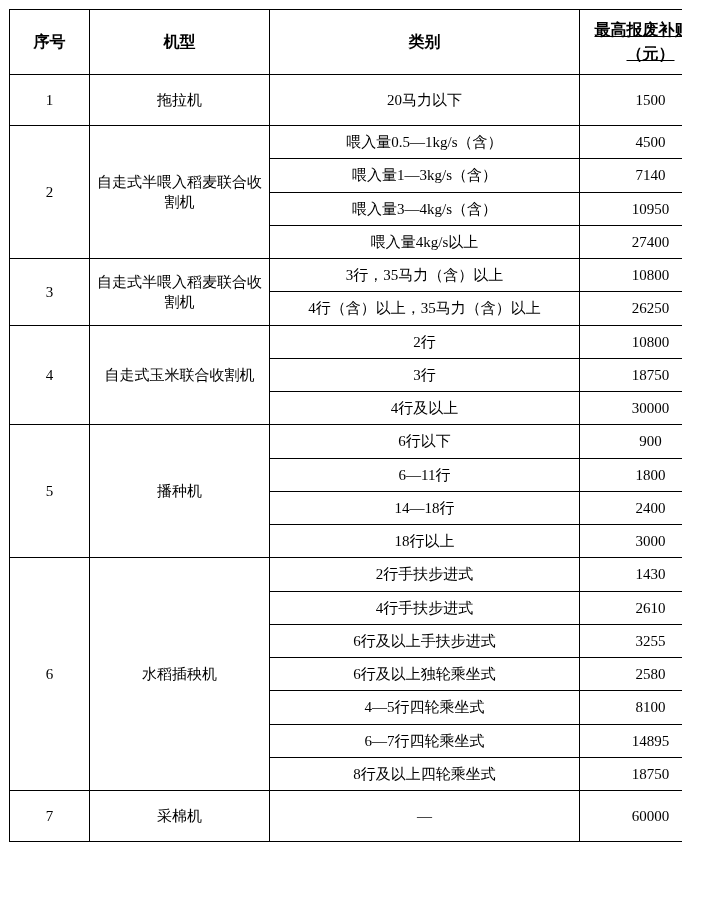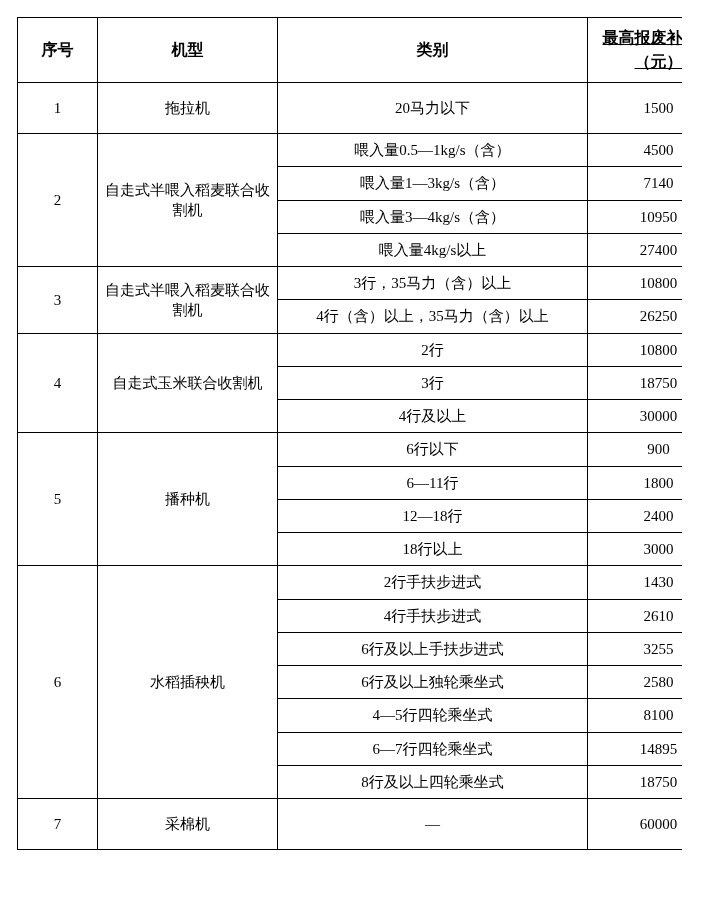--- a/index.html
+++ b/index.html
@@ -10,21 +10,21 @@
   body {
     width: 714px;
     height: 913px;
     font-family: "Liberation Serif", "DejaVu Serif", serif;
     color: #000000;
   }
   .sheet {
     width: 682px;
     height: 913px;
     box-sizing: border-box;
-    padding: 16px;
+    padding: 8px;
     overflow: hidden;
   }
   table.subsidy-table {
     border-collapse: collapse;
     width: 712px;
     margin: 1px 0 0 1px;
     table-layout: fixed;
   }
   table.subsidy-table col.c-no { width: 80px; }
   table.subsidy-table col.c-model { width: 180px; }
@@ -138,21 +138,21 @@
           <td class="cell-no" rowspan="4">5</td>
           <td class="cell-model" rowspan="4">播种机</td>
           <td class="cell-cat">6行以下</td>
           <td class="cell-amt">900</td>
         </tr>
         <tr>
           <td class="cell-cat">6—11行</td>
           <td class="cell-amt">1800</td>
         </tr>
         <tr>
-          <td class="cell-cat">12—18行</td>
+          <td class="cell-cat">14—18行</td>
           <td class="cell-amt">2400</td>
         </tr>
         <tr>
           <td class="cell-cat">18行以上</td>
           <td class="cell-amt">3000</td>
         </tr>
         <tr>
           <td class="cell-no" rowspan="7">6</td>
           <td class="cell-model" rowspan="7">水稻插秧机</td>
           <td class="cell-cat">2行手扶步进式</td>

